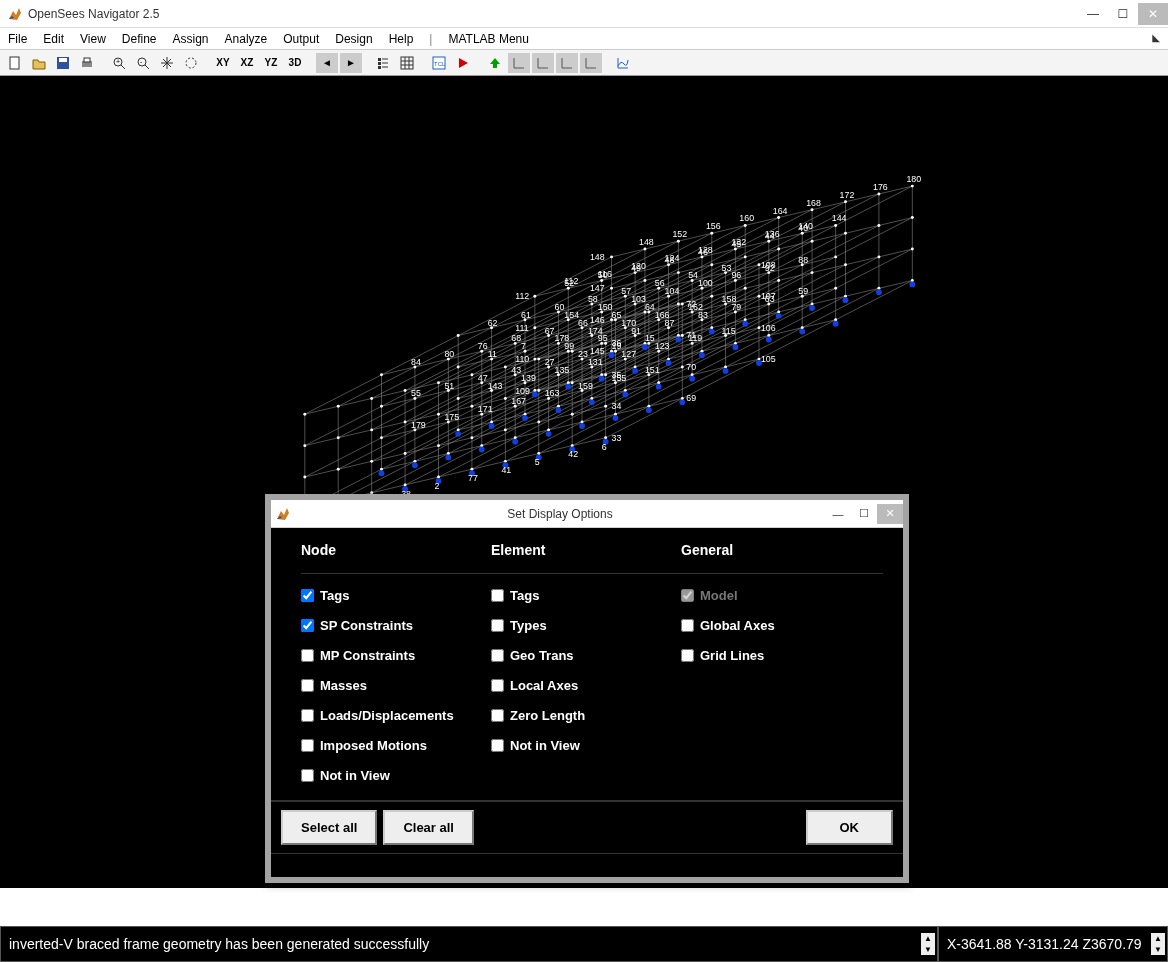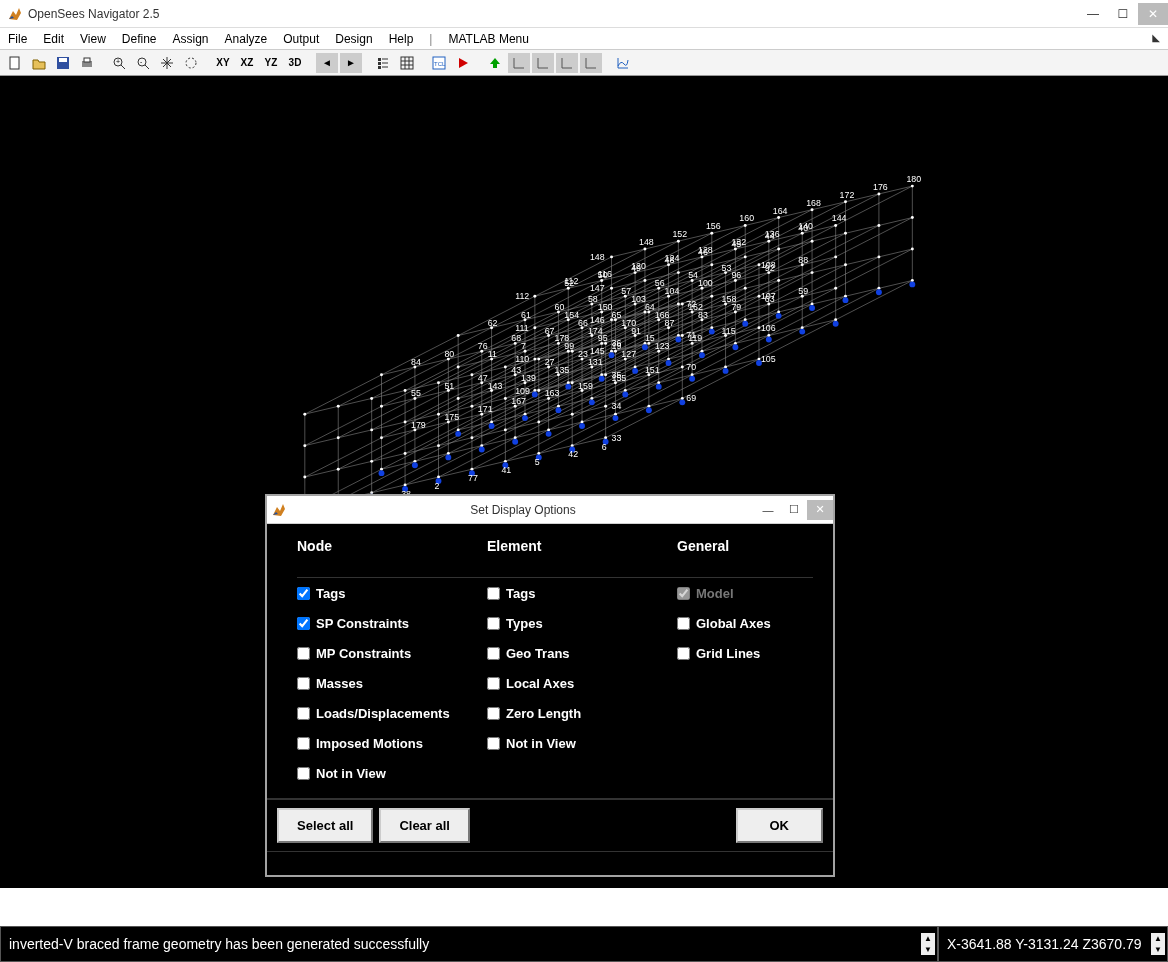--- a/index.html
+++ b/index.html
@@ -32,31 +32,31 @@
 
 .status { position: absolute; bottom: 0; left: 0; right: 0; height: 36px; display: flex; }
 .status .msg { flex: 1; background: #000; color: #fff; font-size: 14px; padding: 6px 8px; display: flex; align-items: center; border: 1px solid #555; position:relative;}
 .status .msg .scrollbtns { position:absolute; right:2px; display:flex; flex-direction:column; gap:0;}
 .status .msg .scrollbtns div{ width:14px; height:11px; background:#eee; color:#000; font-size:8px; text-align:center; line-height:11px;}
 .status .coords { background: #000; color: #fff; font-size: 14px; padding: 2px 8px; display: flex; align-items: center; border: 1px solid #555; min-width: 230px; position:relative;}
 .status .coords .scrollbtns { position:absolute; right:2px; display:flex; flex-direction:column;}
 .status .coords .scrollbtns div{ width:14px; height:11px; background:#eee; color:#000; font-size:8px; text-align:center; line-height:11px;}
 
 
-.dialog { position: absolute; left: 265px; top: 494px; width: 570px; background: #fff; border: 2px solid #a3a3a3; box-shadow: 2px 2px 8px rgba(0,0,0,.4); }
+.dialog { position: absolute; left: 265px; top: 494px; width: 644px; background: #fff; border: 6px solid #a3a3a3; box-shadow: 2px 2px 8px rgba(0,0,0,.4); }
 .dialog .dtitle { height: 28px; background: #fff; display: flex; align-items: center; border-bottom: 1px solid #d0d0d0; }
 .dialog .dtitle .icon { width: 24px; display:flex; justify-content:center; }
 .dialog .dtitle .title { flex: 1; text-align: center; font-size: 12px; color: #333; }
 .dialog .dtitle .btns { display: flex; }
 .dialog .dtitle .btn { width: 26px; height: 20px; display:flex; align-items:center; justify-content:center; font-size:11px; color:#333;}
 .dialog .dtitle .btn.close { background:#bbb; color:#fff; }
 .dialog .dbody { background: #000; color: #fff; padding: 10px 20px 10px 30px; }
 .dialog .cols { display: grid; grid-template-columns: 190px 190px 1fr; }
 .dialog .colhdr { font-weight: bold; font-size: 14px; padding: 4px 0 10px 0; border-bottom: 1px solid #000; }
-.dialog .toprow { border-bottom:1px solid #333; padding-bottom:12px;}
+.dialog .toprow { border-bottom:1px solid #333; margin-bottom:6px; padding-bottom:4px;}
 .dialog .opt { display: flex; align-items: center; font-size: 13px; font-weight: bold; height: 30px; }
 .dialog .opt input { margin-right: 6px; }
 .dialog .opt.disabled { color: #777; }
 .dialog .btnrow { display: flex; padding: 8px 10px; background: #000; gap: 6px; border-top: 2px solid #333; }
 .dialog .btnrow .spacer { flex: 1; }
 .dialog .btnrow button { font-size: 13px; font-weight: bold; padding: 8px 18px; background: #eee; border: 2px outset #ccc; }
 .dialog .dfooter { height: 24px; background: #000; border-top:1px solid #333;}
 
 .nodelabel { fill: #fff; font: 9px sans-serif; }
 .gridl { stroke: #888; stroke-width: 0.6; }

